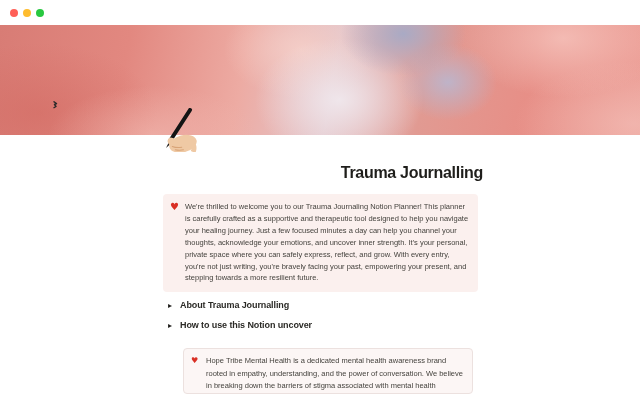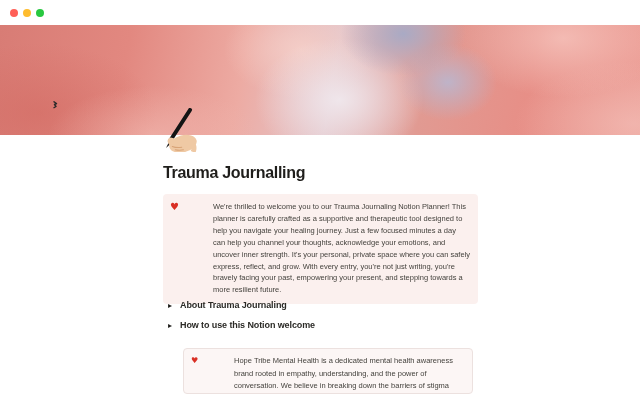--- a/index.html
+++ b/index.html
@@ -48,20 +48,21 @@
     cursor: pointer;
   }
 
   
   .page-title {
     position: absolute; top: 164px; left: 163px;
     width: 320px;
     font-size: 16px; font-weight: 700;
     letter-spacing: -0.3px;
     color: #1f1e1b;
+    text-align: right;
   }
 
   
   .callout {
     position: absolute;
     border-radius: 4px;
     display: flex;
     align-items: flex-start;
   }
   .callout-welcome {
@@ -87,21 +88,20 @@
   .callout-welcome .callout-icon { font-size: 10px; padding-top: 1px; }
   .callout-brand  .callout-icon { font-size: 8px; padding-top: 2px; }
   .callout-body { flex: 1; }
   .callout-heading {
     font-size: 8px; font-weight: 700;
     color: #33322e; margin-bottom: 4px;
   }
   .callout-text {
     font-size: 7.5px; line-height: 11.9px;
     color: #45433e;
-    margin-left: 28px;
   }
   .callout-brand .callout-text { line-height: 12.6px; }
 
   
   .toggle-row {
     position: absolute; left: 163px;
     width: 315px; height: 16px;
     display: flex; align-items: center;
     cursor: pointer;
   }
@@ -152,26 +152,26 @@
 
   <div class="callout callout-welcome">
     <span class="callout-icon">♥</span>
     <div class="callout-body">
       <div class="callout-text">We're thrilled to welcome you to our Trauma Journaling Notion Planner! This planner is carefully crafted as a supportive and therapeutic tool designed to help you navigate your healing journey. Just a few focused minutes a day can help you channel your thoughts, acknowledge your emotions, and uncover inner strength. It's your personal, private space where you can safely express, reflect, and grow. With every entry, you're not just writing, you're bravely facing your past, empowering your present, and stepping towards a more resilient future.</div>
     </div>
   </div>
 
   <div class="toggle-row t1">
     <span class="toggle-arrow">▸</span>
-    <span class="toggle-label">About Trauma Journaling</span>
+    <span class="toggle-label">About Trauma Journalling</span>
   </div>
 
   <div class="toggle-row t2">
     <span class="toggle-arrow">▸</span>
-    <span class="toggle-label">How to use this Notion welcome</span>
+    <span class="toggle-label">How to use this Notion uncover</span>
   </div>
 
   <div class="callout callout-brand">
     <span class="callout-icon">♥</span>
     <div class="callout-body">
       <div class="callout-text">Hope Tribe Mental Health is a dedicated mental health awareness brand rooted in empathy, understanding, and the power of conversation. We believe in breaking down the barriers of stigma associated with mental health conditions and empowering those affected to speak up and seek the support they deserve.</div>
     </div>
   </div>
 
 </div>

